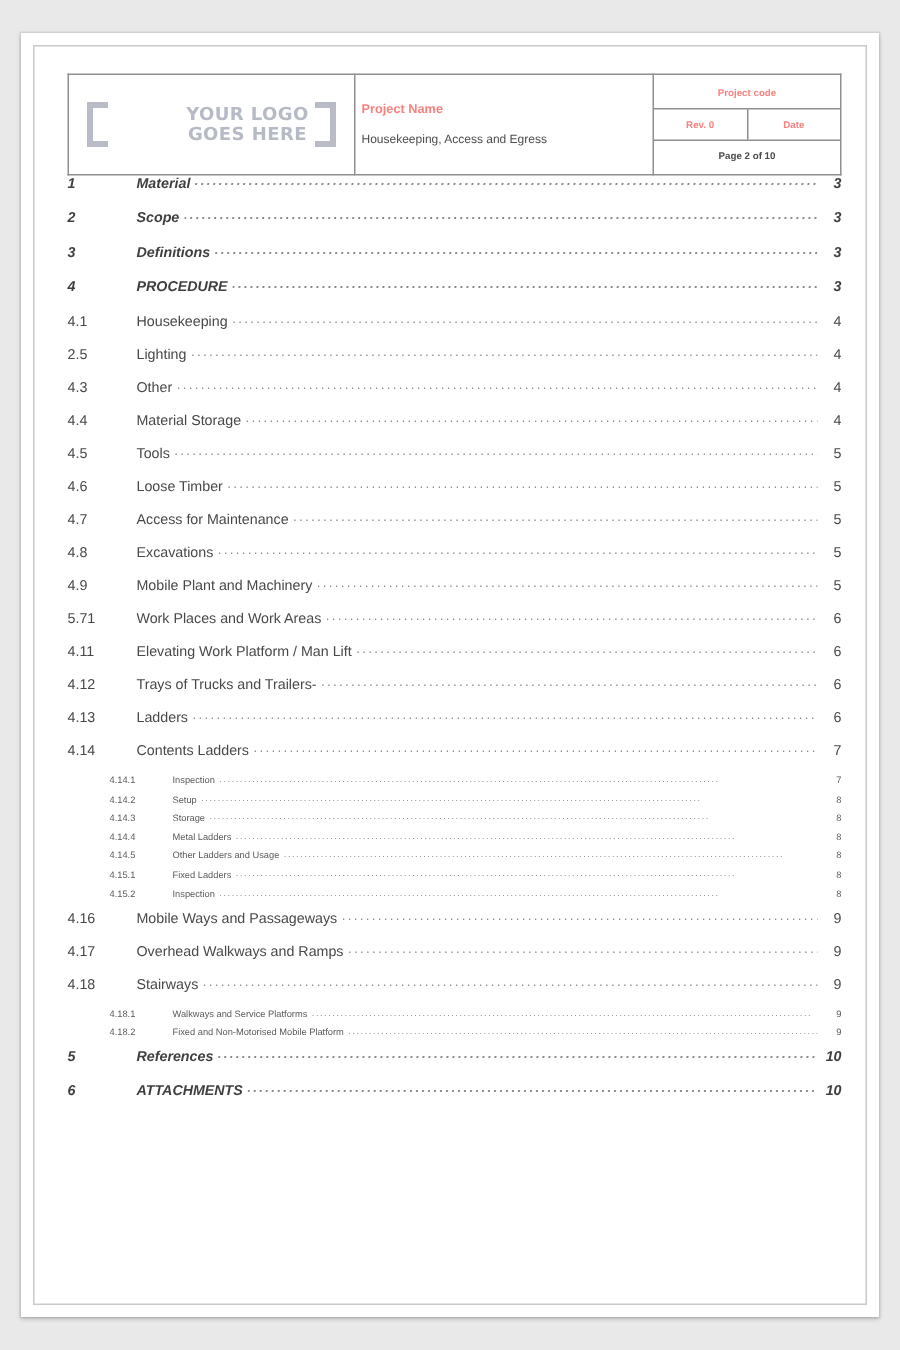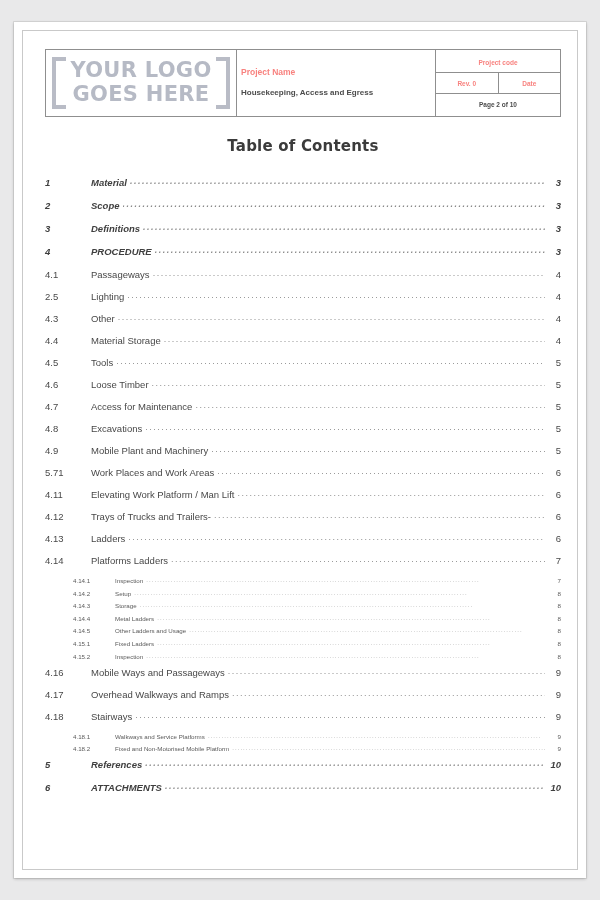--- a/index.html
+++ b/index.html
@@ -70,40 +70,41 @@
     bottom: 0;
     width: 10px;
     border-top: 4px solid #b9bcc6;
     border-bottom: 4px solid #b9bcc6;
   }
   .logo-box:before { left: 0;  border-left: 4px solid #b9bcc6; }
   .logo-box:after  { right: 0; border-right: 4px solid #b9bcc6; }
   .logo-line {
     font-family: "DejaVu Sans", sans-serif;
     font-weight: bold;
-    font-size: 21px;
+    font-size: 12px;
     letter-spacing: 0.3px;
     color: #b6bac5;
     line-height: 1.12;
     white-space: nowrap;
+    margin-left: 48px;
   }
   .mid-cell {
     width: 190px;
     padding: 5px 4px !important;
   }
   .proj-name {
     color: #f8827f;
     font-weight: bold;
     font-size: 8.5px;
     line-height: 1.4;
     margin-bottom: 9px;
   }
   .doc-title {
     color: #4c4c4c;
-    font-weight: bold;
+    font-weight: normal;
     font-size: 8px;
     line-height: 1.3;
   }
   .right-cell { padding: 0 !important; }
   .right-table {
     width: 100%;
     border-collapse: collapse;
     table-layout: fixed;
   }
   .right-table td {
@@ -233,21 +234,20 @@
               <tr>
                 <td class="dark" colspan="2">Page 2 of 10</td>
               </tr>
             </tbody>
                 </table>
           </td>
         </tr>
       </tbody>
         </table>
 
-      <div class="toc-title">Table of Contents</div>
 
       <div class="toc" id="toc-list">
           <div class="toc-row lvl1">
             <span class="toc-num">1</span>
             <span class="toc-label">Material</span>
             <span class="toc-dots"></span>
             <span class="toc-page">3</span>
           </div>
           <div class="toc-row lvl1">
             <span class="toc-num">2</span>
@@ -262,21 +262,21 @@
             <span class="toc-page">3</span>
           </div>
           <div class="toc-row lvl1">
             <span class="toc-num">4</span>
             <span class="toc-label">PROCEDURE</span>
             <span class="toc-dots"></span>
             <span class="toc-page">3</span>
           </div>
           <div class="toc-row lvl2">
             <span class="toc-num">4.1</span>
-            <span class="toc-label">Passageways</span>
+            <span class="toc-label">Housekeeping</span>
             <span class="toc-dots"></span>
             <span class="toc-page">4</span>
           </div>
           <div class="toc-row lvl2">
             <span class="toc-num">2.5</span>
             <span class="toc-label">Lighting</span>
             <span class="toc-dots"></span>
             <span class="toc-page">4</span>
           </div>
           <div class="toc-row lvl2">
@@ -340,21 +340,21 @@
             <span class="toc-page">6</span>
           </div>
           <div class="toc-row lvl2">
             <span class="toc-num">4.13</span>
             <span class="toc-label">Ladders</span>
             <span class="toc-dots"></span>
             <span class="toc-page">6</span>
           </div>
           <div class="toc-row lvl2">
             <span class="toc-num">4.14</span>
-            <span class="toc-label">Platforms Ladders</span>
+            <span class="toc-label">Contents Ladders</span>
             <span class="toc-dots"></span>
             <span class="toc-page">7</span>
           </div>
           <div class="toc-row lvl3 gap-before">
             <span class="toc-num">4.14.1</span>
             <span class="toc-label">Inspection</span>
             <span class="toc-dots"></span>
             <span class="toc-page">7</span>
           </div>
           <div class="toc-row lvl3">

